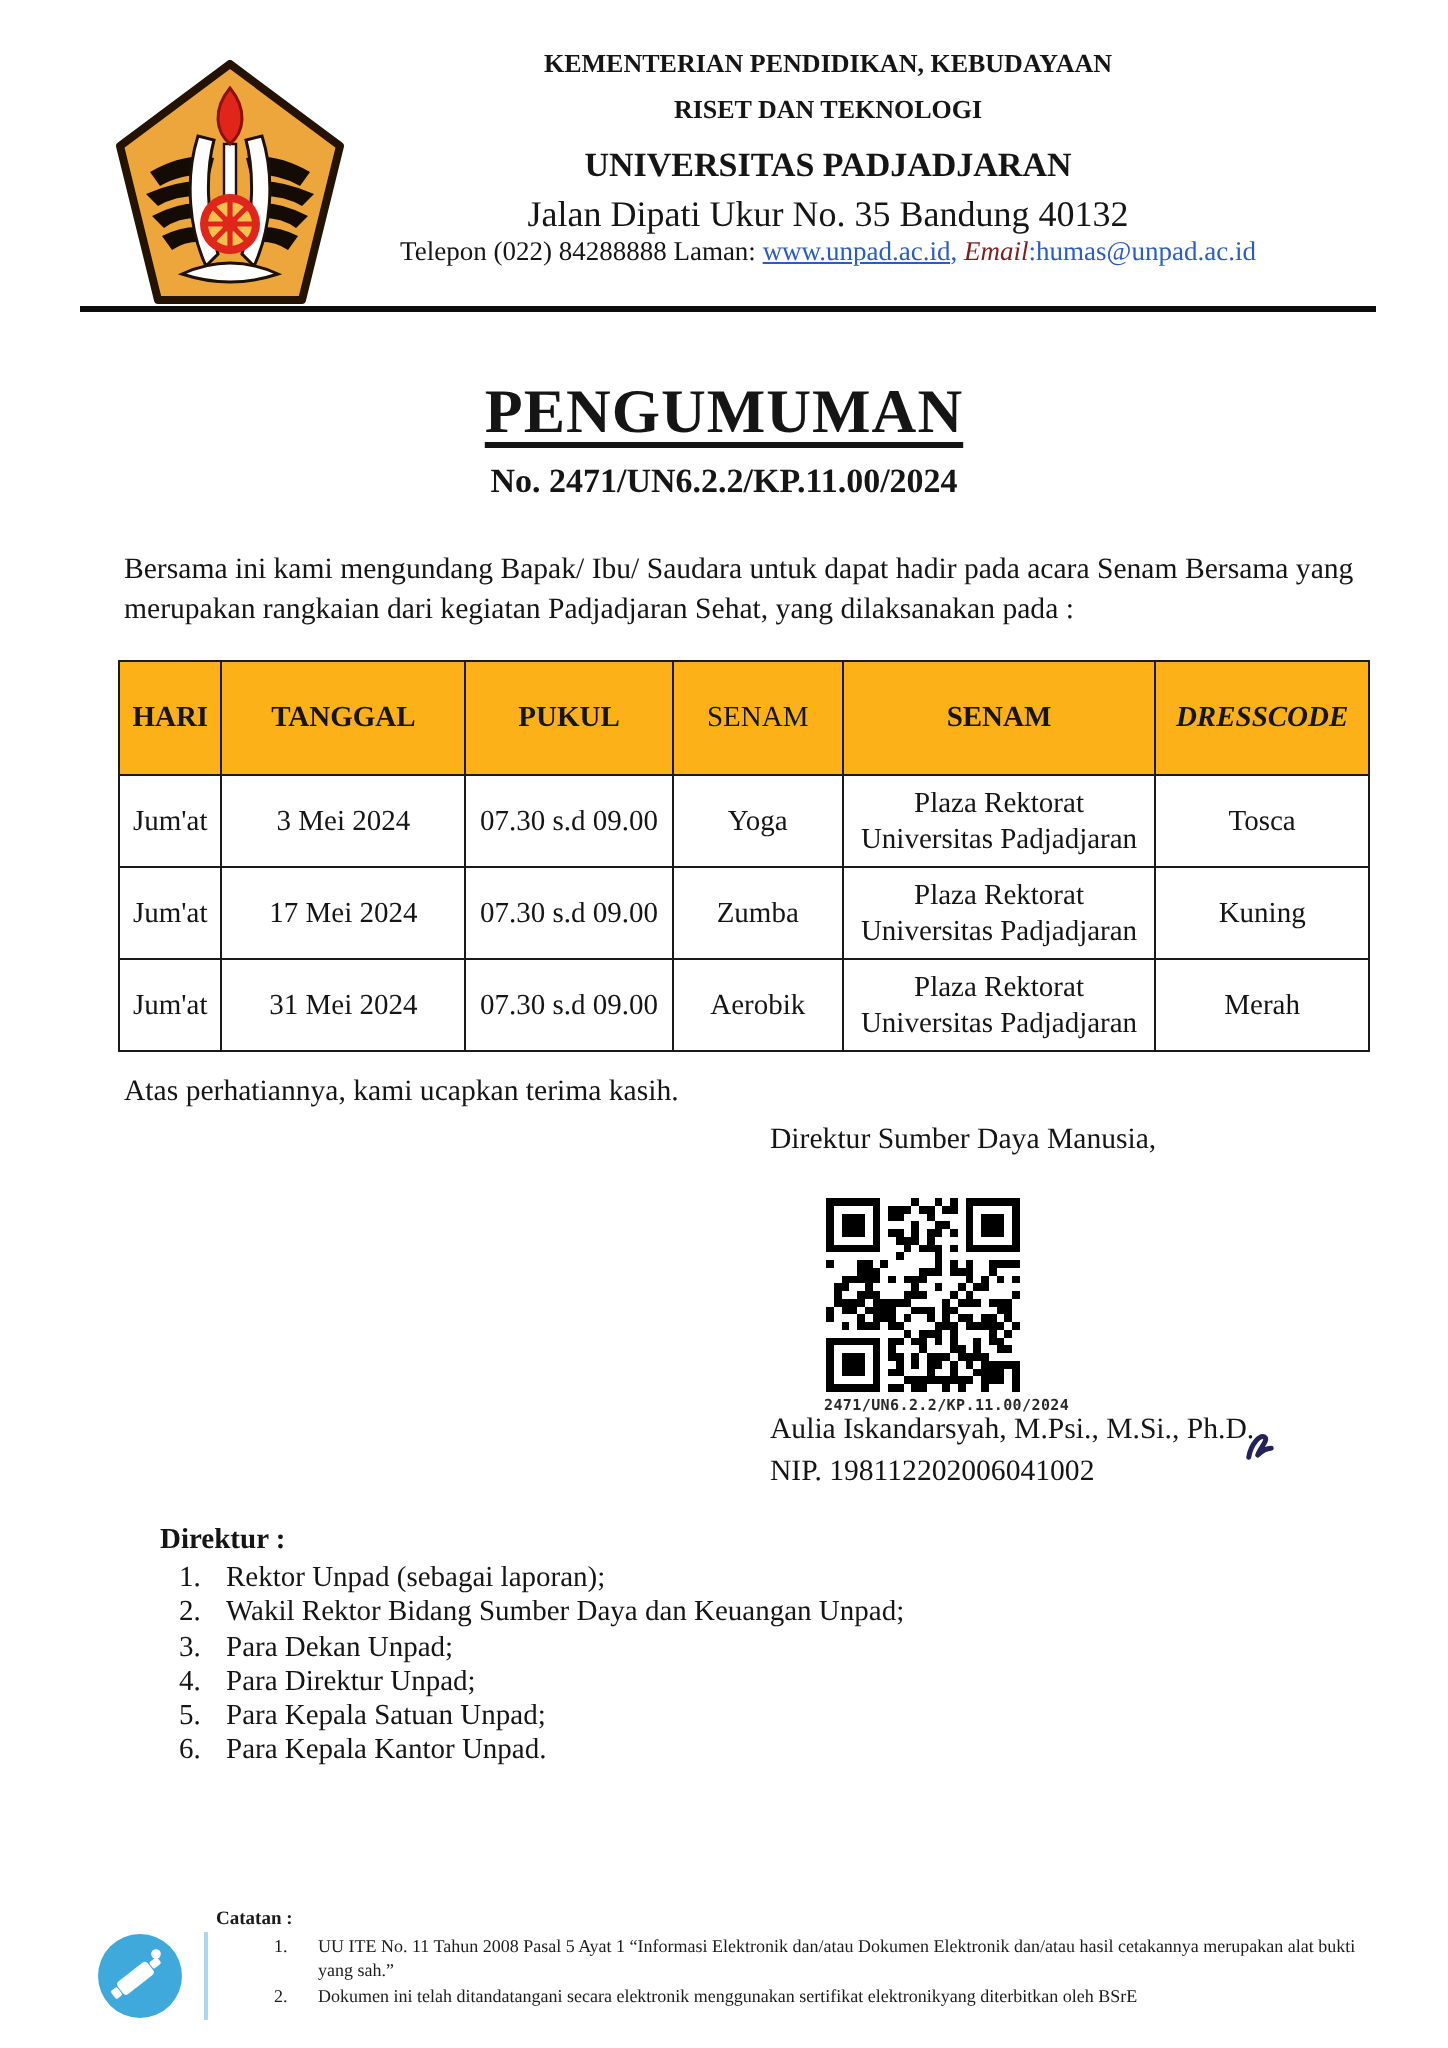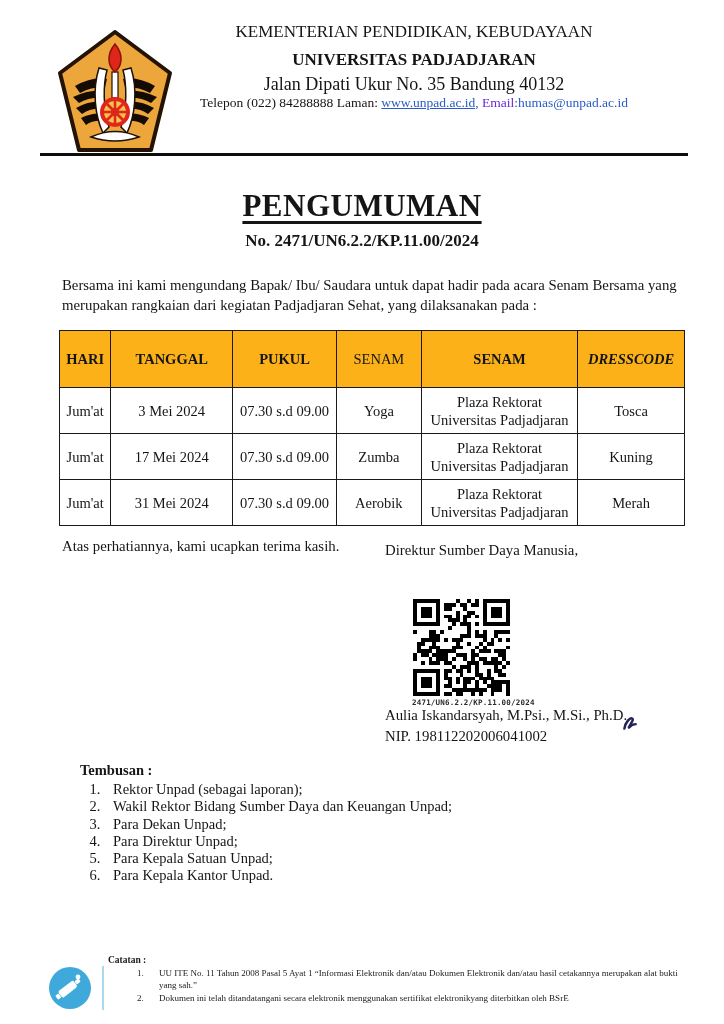--- a/index.html
+++ b/index.html
@@ -4,27 +4,27 @@
 <style>
   html,body { margin:0; padding:0; background:#e8e8e8; }
   .page {
     position:relative; width:724px; height:1024px; margin:0 auto;
     background:#ffffff; font-family:"Liberation Serif", serif; color:#151515;
     overflow:hidden;
   }
   
   .logo { position:absolute; left:55px; top:30px; width:120px; height:124px; }
   .header-text { position:absolute; left:148px; top:20px; width:532px; text-align:center; }
-  .ministry { font-size:17px; line-height:23px; font-weight:400; }
+  .ministry { font-size:13px; line-height:23px; font-weight:700; }
   .university { font-size:17px; font-weight:700; margin-top:7px; }
   .addr { font-size:18px; line-height:18.5px; }
   .addr-first { margin-top:5px; }
   .contact { font-size:13.5px; line-height:18.5px; }
   .link { color:#2A5CC8; text-decoration:underline; }
-  .email-label { color:#6d28d9; text-decoration:none; }
+  .email-label { color:#7f1d1d; font-style:italic; text-decoration:none; }
   .email-val { color:#2A5CC8; text-decoration:none; }
   .rule { position:absolute; left:40px; top:153px; width:648px; height:0;
           border-top:3.5px solid #0d0d0d; }
   
   .title-block { position:absolute; left:0; top:188px; width:724px; text-align:center; }
   .heading { font-size:31px; font-weight:700; letter-spacing:0.5px;
              text-decoration:underline; text-decoration-thickness:3px; text-underline-offset:5px; }
   .number { font-size:17px; font-weight:700; margin-top:7px; }
   
   .intro { position:absolute; left:62px; top:276px; width:627px;
@@ -32,21 +32,21 @@
   .table-wrap { position:absolute; left:59px; top:330px; width:626px; }
   table { width:100%; border-collapse:collapse; table-layout:fixed; }
   th, td { border:1.4px solid #1a1a1a; text-align:center; vertical-align:middle;
            font-size:14.5px; padding:2px 4px; overflow:hidden; }
   thead th { background:#FBB117; height:52px; font-weight:700; }
   thead th.th-regular { font-weight:400; }
   thead th.th-italic { font-style:italic; }
   tbody td { height:41px; line-height:18px; background:#fff; }
   .closing { position:absolute; left:62px; top:538px; font-size:14.8px; }
   
-  .sig-title { position:absolute; left:385px; top:542px; font-size:14.8px; }
+  .sig-title { position:absolute; left:385px; top:562px; font-size:14.8px; }
   .qr { position:absolute; left:413px; top:599px; width:97px; height:97px; }
   .qr svg { width:100%; height:100%; shape-rendering:crispEdges; }
   .qr-caption { position:absolute; left:412px; top:698px;
                 font-family:"DejaVu Sans Mono", monospace; font-size:7.5px;
                 font-weight:700; letter-spacing:0.2px; color:#2a2a2a; white-space:nowrap; }
   .sig-name { position:absolute; left:385px; top:707px; font-size:14.8px; white-space:nowrap; }
   .flourish { position:absolute; left:621px; top:714px; width:18px; height:18px; }
   .sig-nip { position:absolute; left:385px; top:728px; font-size:14.8px; }
   
   .tembusan { position:absolute; left:80px; top:762px; width:420px; font-size:14.5px; }
@@ -93,20 +93,21 @@
         <line x1="52" y1="74" x2="68" y2="90"></line>
         <line x1="68" y1="74" x2="52" y2="90"></line>
       </g>
       <circle cx="60" cy="82" r="4" fill="#E0251B"></circle>
       <path d="M36 107 Q60 96 84 107 Q60 115 36 107 Z" fill="#ffffff" stroke="#1d1006" stroke-width="1.5"></path>
     </svg>
   </div>
 
   <div class="header-text">
     <div class="ministry">KEMENTERIAN PENDIDIKAN, KEBUDAYAAN</div>
+    <div class="ministry">RISET DAN TEKNOLOGI</div>
     <div class="university">UNIVERSITAS PADJADJARAN</div>
     <div class="addr addr-first">Jalan Dipati Ukur No. 35 Bandung 40132</div>
     <div class="contact"><span>Telepon (022) 84288888 Laman: </span><span class="link">www.unpad.ac.id,</span> <span class="email-label">Email</span><span class="email-val">:humas@unpad.ac.id</span></div>
   </div>
 
   <div class="rule"></div>
 
   <div class="title-block">
     <div class="heading">PENGUMUMAN</div>
     <div class="number">No. 2471/UN6.2.2/KP.11.00/2024</div>
@@ -491,21 +492,21 @@
 
   <div class="sig-name">Aulia Iskandarsyah, M.Psi., M.Si., Ph.D.</div>
   <div class="flourish">
     <svg viewBox="0 0 16 16" width="18" height="18">
       <path d="M3 13 C4 7 8 3 10 4 C12 5 8 9 7 12 M7 12 C9 10 11 9 13 9" stroke="#23235A" stroke-width="2.2" fill="none" stroke-linecap="round"></path>
     </svg>
   </div>
   <div class="sig-nip">NIP. 198112202006041002</div>
 
   <div class="tembusan">
-    <div class="tembusan-title">Tembusan :</div>
+    <div class="tembusan-title">Direktur :</div>
     <ol class="temb">
       <li>Rektor Unpad (sebagai laporan);</li>
       <li>Wakil Rektor Bidang Sumber Daya dan Keuangan Unpad;</li>
       <li>Para Dekan Unpad;</li>
       <li>Para Direktur Unpad;</li>
       <li>Para Kepala Satuan Unpad;</li>
       <li>Para Kepala Kantor Unpad.</li>
     </ol>
   </div>
 

